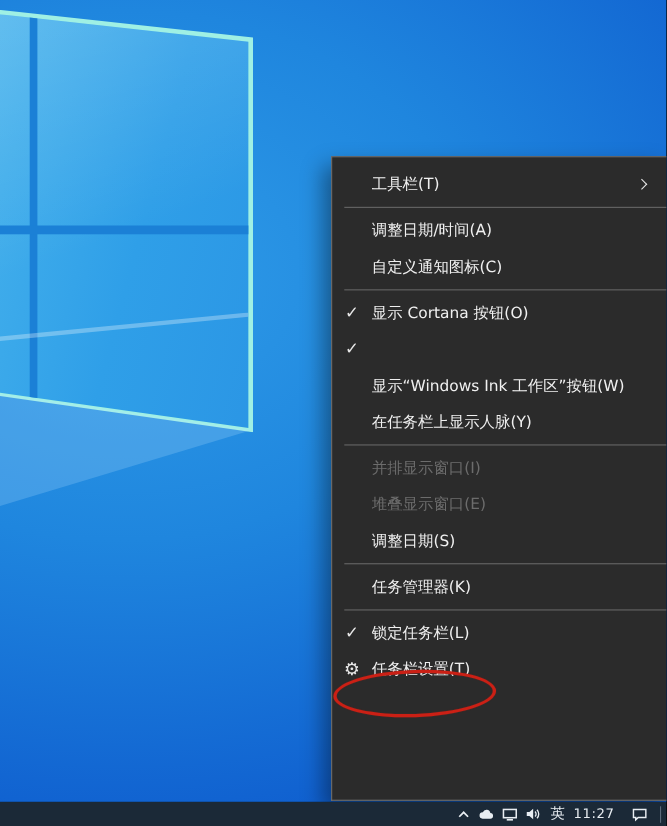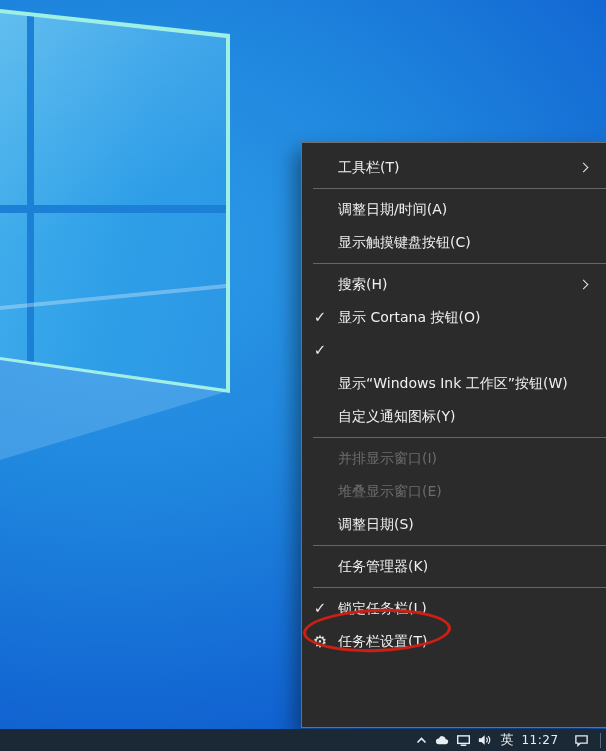--- a/index.html
+++ b/index.html
@@ -115,42 +115,37 @@
         <span class="mi-label">工具栏(T)</span>
         <span class="arrow"></span>
       </div>
       <div class="menu-sep"></div>
       <div class="menu-item">
         <span class="gutter"></span>
         <span class="mi-label">调整日期/时间(A)</span>
       </div>
       <div class="menu-item">
         <span class="gutter"></span>
-        <span class="mi-label">显示触摸键盘按钮(C)</span>
-      </div>
-      <div class="menu-sep"></div>
-      <div class="menu-item">
-        <span class="gutter"></span>
-        <span class="mi-label">搜索(H)</span>
-        <span class="arrow"></span>
-      </div>
+        <span class="mi-label">自定义通知图标(C)</span>
+      </div>
+      <div class="menu-sep"></div>
       <div class="menu-item">
         <span class="gutter">✓</span>
         <span class="mi-label">显示 Cortana 按钮(O)</span>
       </div>
       <div class="menu-item">
         <span class="gutter">✓</span>
       </div>
       <div class="menu-item">
         <span class="gutter"></span>
         <span class="mi-label">显示“Windows Ink 工作区”按钮(W)</span>
       </div>
       <div class="menu-item">
         <span class="gutter"></span>
-        <span class="mi-label">自定义通知图标(Y)</span>
+        <span class="mi-label">在任务栏上显示人脉(Y)</span>
       </div>
       <div class="menu-sep"></div>
       <div class="menu-item disabled">
         <span class="gutter"></span>
         <span class="mi-label">并排显示窗口(I)</span>
       </div>
       <div class="menu-item disabled">
         <span class="gutter"></span>
         <span class="mi-label">堆叠显示窗口(E)</span>
       </div>

